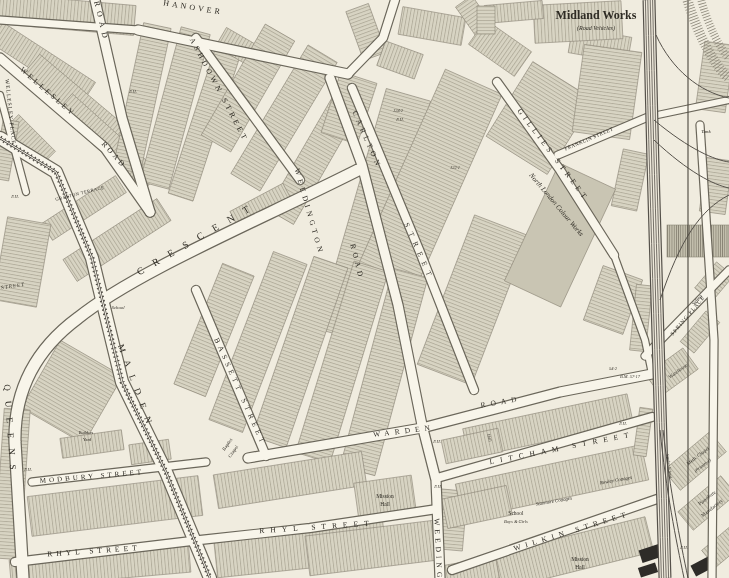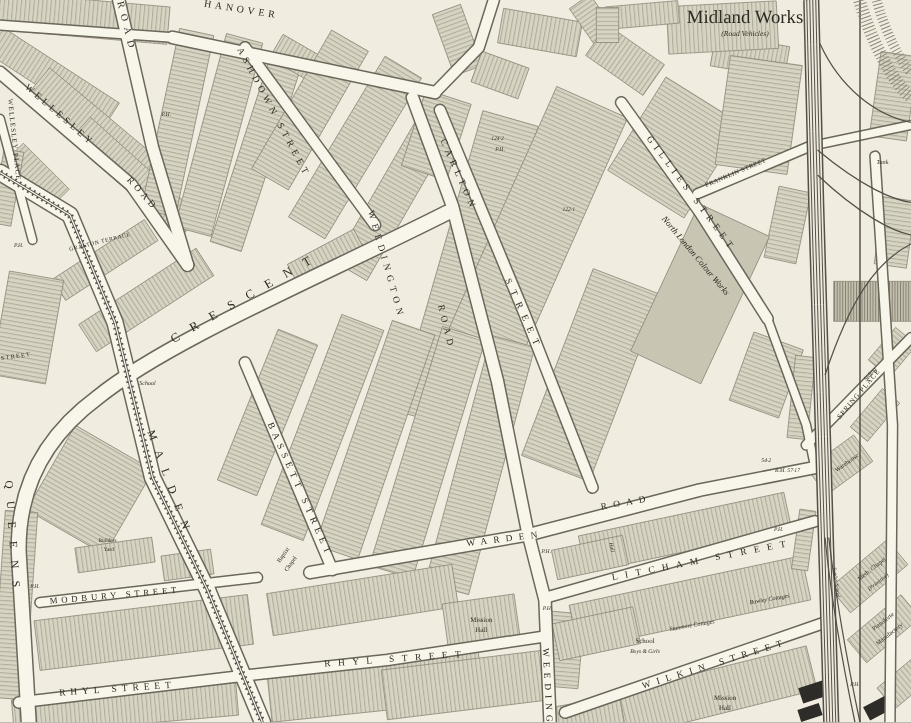--- a/index.html
+++ b/index.html
@@ -345,21 +345,21 @@
       <div class="lbl street" style="left: 367px; top: 140px; font-size: 7.5px; letter-spacing: 4px; transform: translate(-50%, -50%) rotate(66deg);">CARLTON</div>
       <div class="lbl street" style="left: 419px; top: 252px; font-size: 7.5px; letter-spacing: 6px; transform: translate(-50%, -50%) rotate(66deg);">STREET</div>
       <div class="lbl street" style="left: 553px; top: 155px; font-size: 7.5px; letter-spacing: 4px; transform: translate(-50%, -50%) rotate(53deg);">GILLIES STREET</div>
       <div class="lbl street" style="left: 589px; top: 139px; font-size: 5px; letter-spacing: 0.5px; transform: translate(-50%, -50%) rotate(-23deg);">FRANKLIN STREET</div>
       <div class="lbl street" style="left: 562px; top: 448px; font-size: 7.5px; letter-spacing: 6px; transform: translate(-50%, -50%) rotate(-11deg);">LITCHAM STREET</div>
       <div class="lbl street" style="left: 572px; top: 531px; font-size: 7.5px; letter-spacing: 5px; transform: translate(-50%, -50%) rotate(-17deg);">WILKIN STREET</div>
       <div class="lbl street" style="left: 317px; top: 527px; font-size: 7.5px; letter-spacing: 6px; transform: translate(-50%, -50%) rotate(-4deg);">RHYL STREET</div>
       <div class="lbl street" style="left: 94px; top: 551px; font-size: 7.5px; letter-spacing: 4px; transform: translate(-50%, -50%) rotate(-4deg);">RHYL STREET</div>
       <div class="lbl street" style="left: 92px; top: 477px; font-size: 7px; letter-spacing: 3px; transform: translate(-50%, -50%) rotate(-5deg);">MODBURY STREET</div>
       <div class="lbl street" style="left: 688px; top: 316px; font-size: 5.5px; letter-spacing: 1px; transform: translate(-50%, -50%) rotate(-50deg);">SPRING PLACE</div>
-      <div class="lbl " style="left: 596px; top: 15px; font-size: 15px; transform: translate(-50%, -50%) rotate(0deg);">Midland Works</div>
+      <div class="lbl " style="left: 596px; top: 15px; font-size: 12px; transform: translate(-50%, -50%) rotate(0deg); font-weight: bold;">Midland Works</div>
       <div class="lbl  italic" style="left: 596px; top: 28px; font-size: 6px; transform: translate(-50%, -50%) rotate(0deg);">(Road Vehicles)</div>
       <div class="lbl  italic" style="left: 706px; top: 131px; font-size: 5px; transform: translate(-50%, -50%) rotate(0deg);">Tank</div>
       <div class="lbl  italic" style="left: 556px; top: 205px; font-size: 7px; transform: translate(-50%, -50%) rotate(50deg);">North London Colour Works</div>
       <div class="lbl  italic" style="left: 697px; top: 300px; font-size: 5px; transform: translate(-50%, -50%) rotate(-50deg);">Siding</div>
       <div class="lbl " style="left: 678px; top: 371px; font-size: 5px; transform: translate(-50%, -50%) rotate(-36deg);">Warehouse</div>
       <div class="lbl " style="left: 698px; top: 456px; font-size: 5px; transform: translate(-50%, -50%) rotate(-38deg);">Meth. Chapel</div>
       <div class="lbl  italic" style="left: 703px; top: 466px; font-size: 4.5px; transform: translate(-50%, -50%) rotate(-38deg);">(Primitive)</div>
       <div class="lbl " style="left: 707px; top: 498px; font-size: 5px; transform: translate(-50%, -50%) rotate(-38deg);">Pianoforte</div>
       <div class="lbl " style="left: 712px; top: 508px; font-size: 5px; transform: translate(-50%, -50%) rotate(-38deg);">Manufactory</div>
       <div class="lbl " style="left: 669px; top: 466px; font-size: 4px; transform: translate(-50%, -50%) rotate(82deg);">Sunday School</div>

